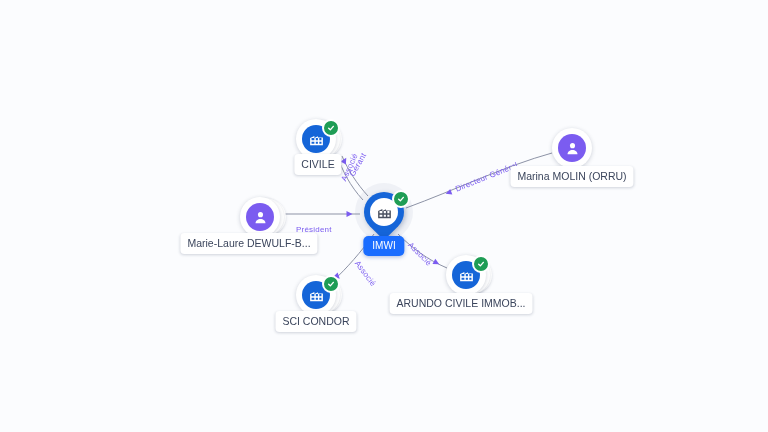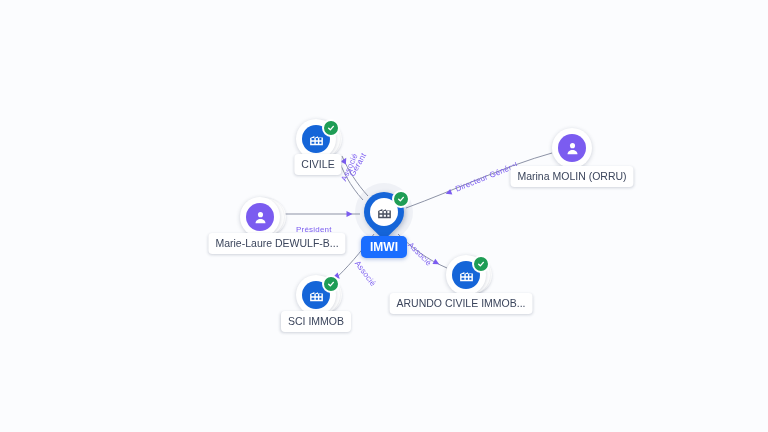--- a/index.html
+++ b/index.html
@@ -114,22 +114,22 @@
     color: #3b455c;
     font-size: 10.5px;
     line-height: 1;
     padding: 5px 7px;
     border-radius: 4px;
     box-shadow: 0 1px 3px rgba(35,50,80,.20);
   }
   .label.focus {
     background: #1a6dff;
     color: #ffffff;
-    font-weight: bold;
-    font-size: 12px;
+    font-weight: normal;
+    font-size: 10px;
     border-radius: 5px;
     padding: 5px 9px;
     box-shadow: 0 1px 4px rgba(15,60,160,.35);
   }
 
   
   .edge-label {
     position: absolute;
     transform-origin: 0 50%;
     white-space: nowrap;
@@ -261,17 +261,17 @@
     </div>
 
 <div class="edge-label" style="left: 352px; top: 176px; transform: translateY(-50%) rotate(-60deg);">Gérant</div>
     <div class="edge-label" style="left: 344px; top: 181px; transform: translateY(-50%) rotate(-66deg);">Associé</div>
     <div class="edge-label" style="left: 296px; top: 214px; transform: translateY(-50%) rotate(0deg); margin-top: 16px;">Président</div>
     <div class="edge-label" style="left: 456px; top: 190px; transform: translateY(-50%) rotate(-22deg);">Directeur Général</div>
     <div class="edge-label" style="left: 356px; top: 262px; transform: translateY(-50%) rotate(53deg);">Associé</div>
     <div class="edge-label" style="left: 409px; top: 244px; transform: translateY(-50%) rotate(45deg);">Associé</div>
     <div class="label focus" style="left: 384px; top: 236px;">IMWI</div>
     <div class="label" style="left: 318px; top: 154px;">CIVILE</div>
-    <div class="label" style="left: 277px; top: 233px; text-align: center;">Marie-Laure DEWULF-B...</div>
+    <div class="label" style="left: 249px; top: 233px; text-align: center;">Marie-Laure DEWULF-B...</div>
     <div class="label" style="left: 572px; top: 166px;">Marina MOLIN (ORRU)</div>
-    <div class="label" style="left: 316px; top: 311px;">SCI IMMOB</div>
+    <div class="label" style="left: 316px; top: 311px;">SCI CONDOR</div>
     <div class="label" style="left: 461px; top: 293px;">ARUNDO CIVILE IMMOB...</div>
   </div>
 
 </body></html>

